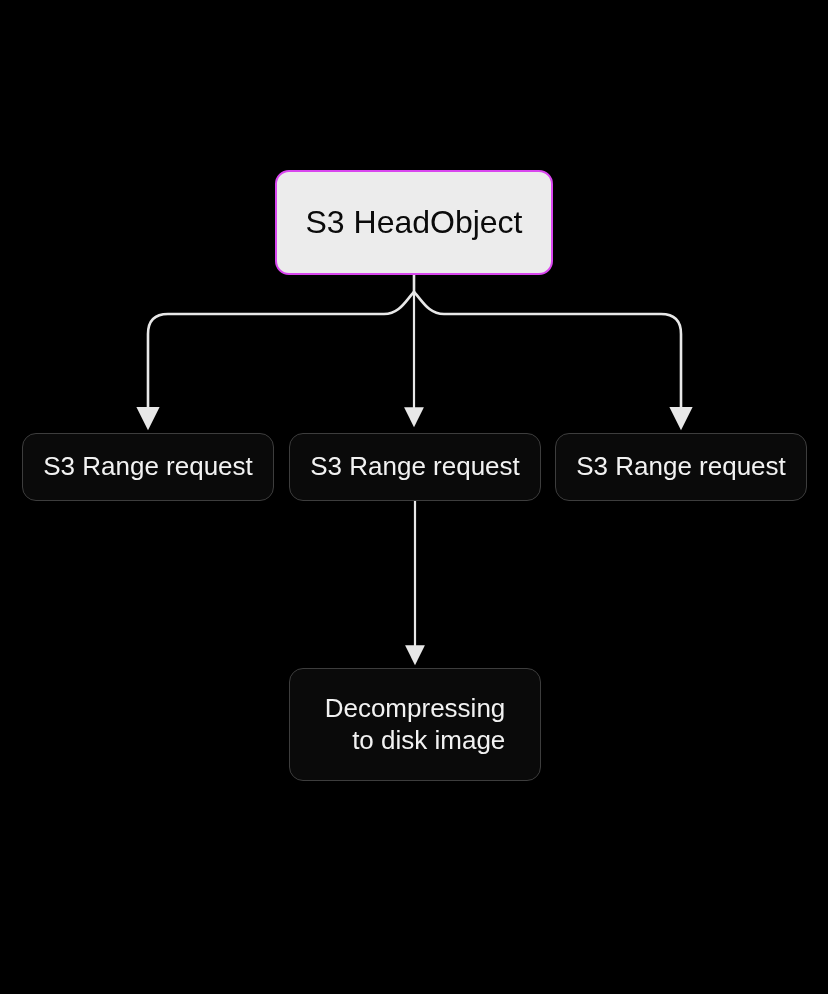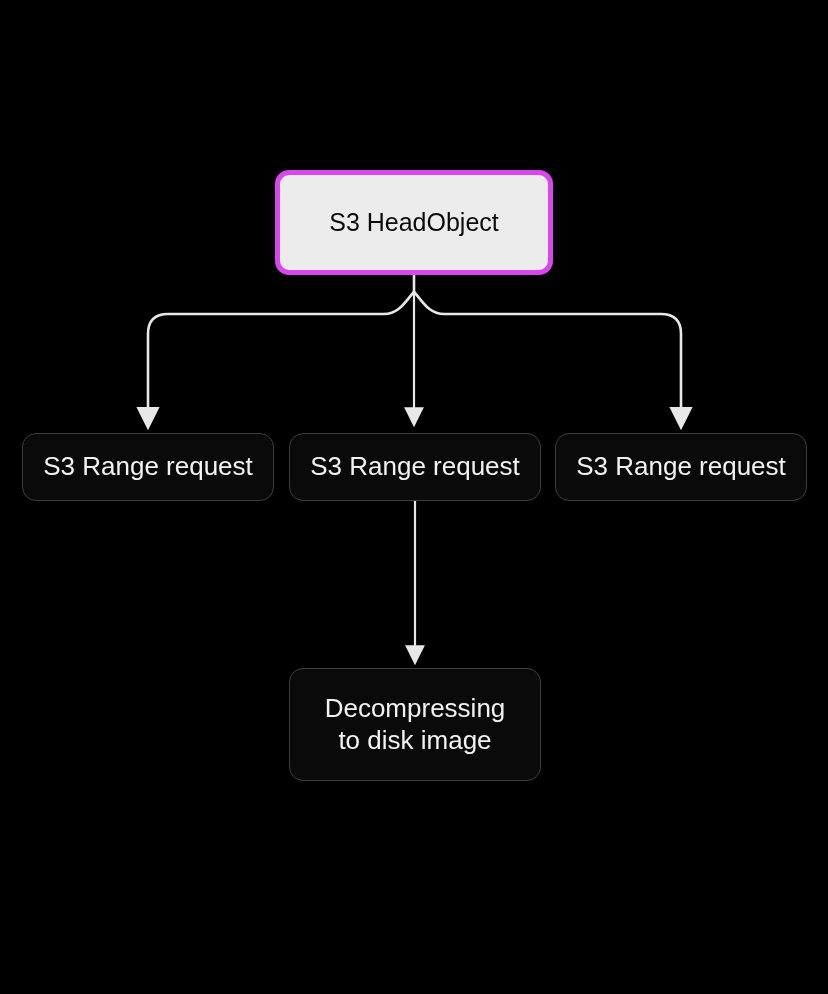--- a/index.html
+++ b/index.html
@@ -36,40 +36,40 @@
     align-items: center;
     justify-content: center;
     text-align: center;
     border-radius: 14px;
     line-height: 1.22;
     white-space: pre-line;
   }
   .node-light {
     background: #ececec;
     color: #0b0b0b;
-    border: 5px solid #d946ef;
-    font-size: 25px;
+    border: 2px solid #d946ef;
+    font-size: 32px;
   }
   .node-dark {
     background: #0a0a0a;
     color: #f2f2f2;
     border: 1.5px solid #3d3d3d;
     font-size: 26px;
   }
   .node-label {
     display: block;
     white-space: pre-line;
   }
 
   
   #node-head        { left: 275px; top: 170px;  width: 278px; height: 105px; }
   #node-range-left  { left: 22px;  top: 433px;  width: 252px; height: 68px;  }
   #node-range-mid   { left: 289px; top: 433px;  width: 252px; height: 68px;  }
   #node-range-right { left: 555px; top: 433px;  width: 252px; height: 68px;  }
-  #node-decompress  { left: 289px; top: 668px;  width: 252px; height: 113px; }
+  #node-decompress  { left: 289px; top: 668px;  width: 252px; height: 113px; text-align: right; }
 </style>
 </head>
 <body>
 
 <div id="canvas">
 
   <svg id="edges" viewBox="0 0 828 994">
     <defs>
       <marker id="arrowhead" markerWidth="10" markerHeight="9" refX="1.2" refY="4.5" orient="auto" markerUnits="strokeWidth">
         <path d="M0,0 L9,4.5 L0,9 z" fill="#e8e8e8"></path>

